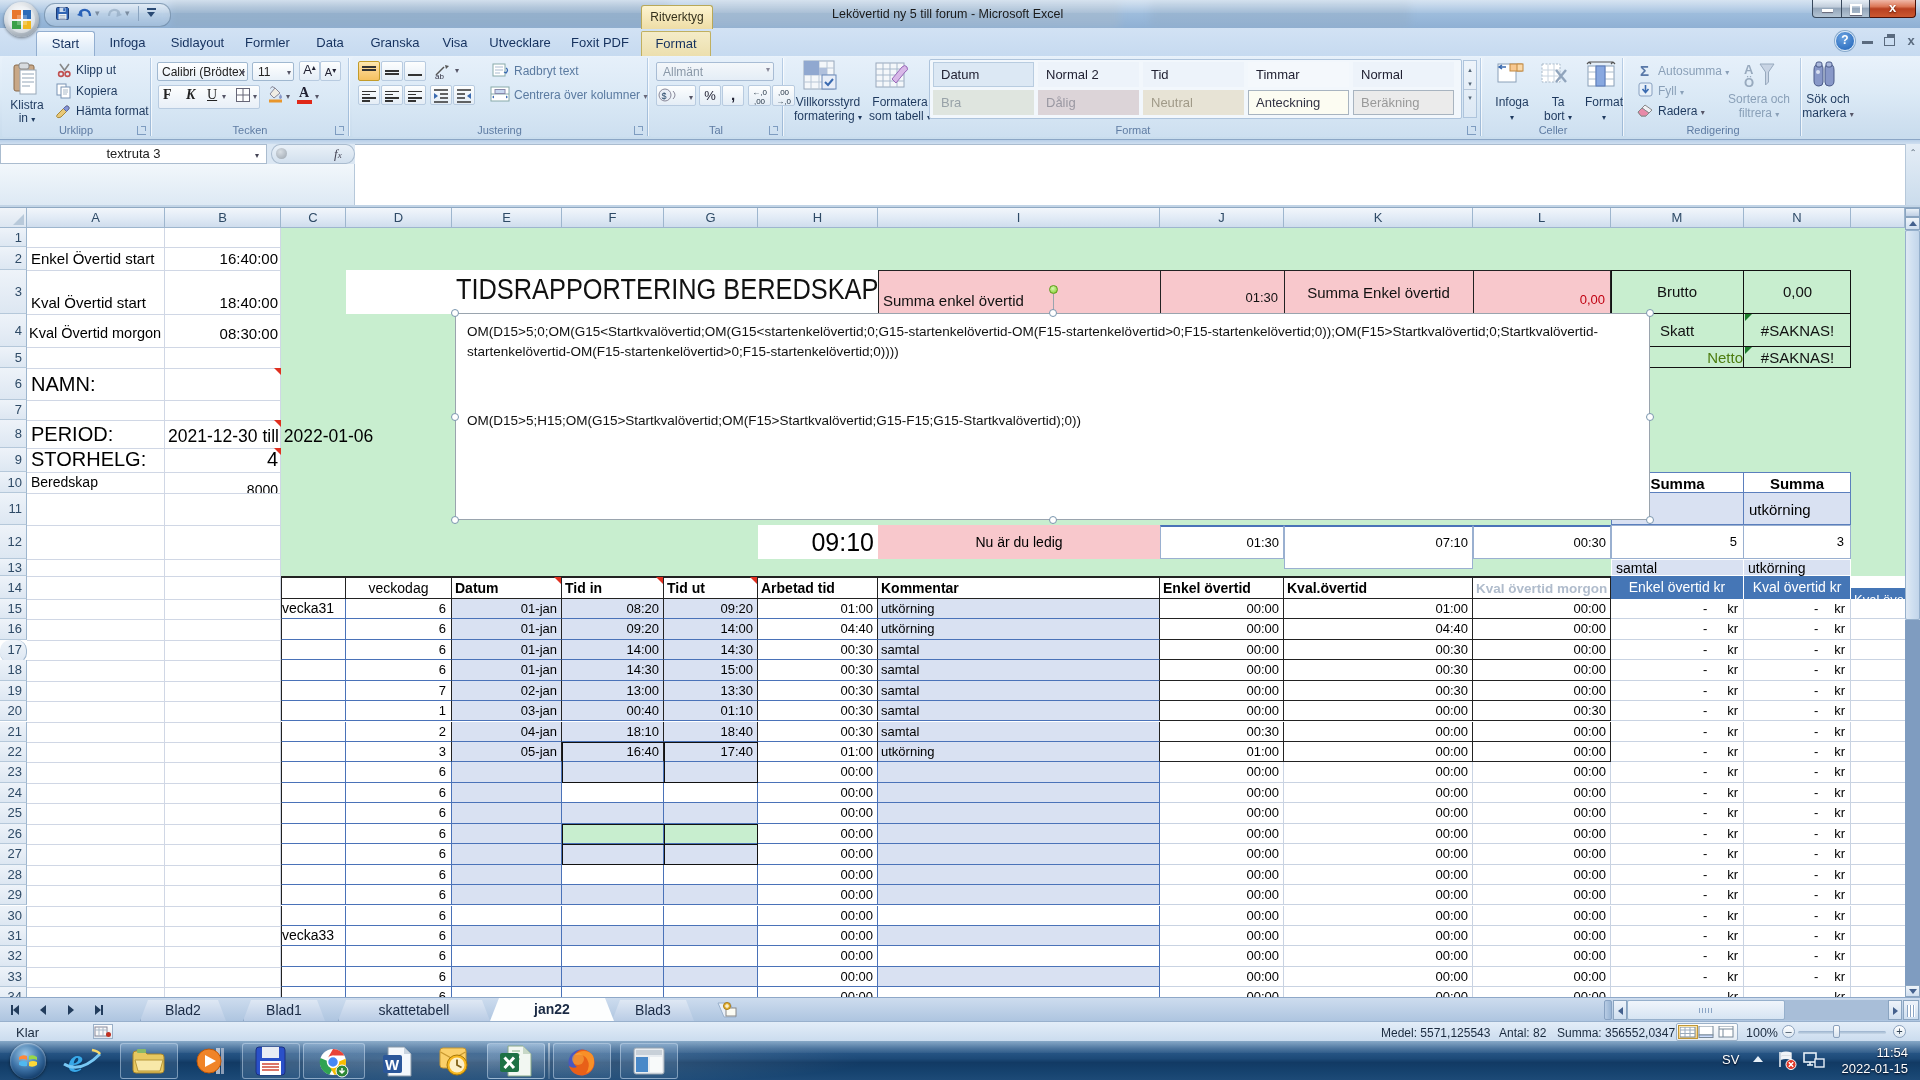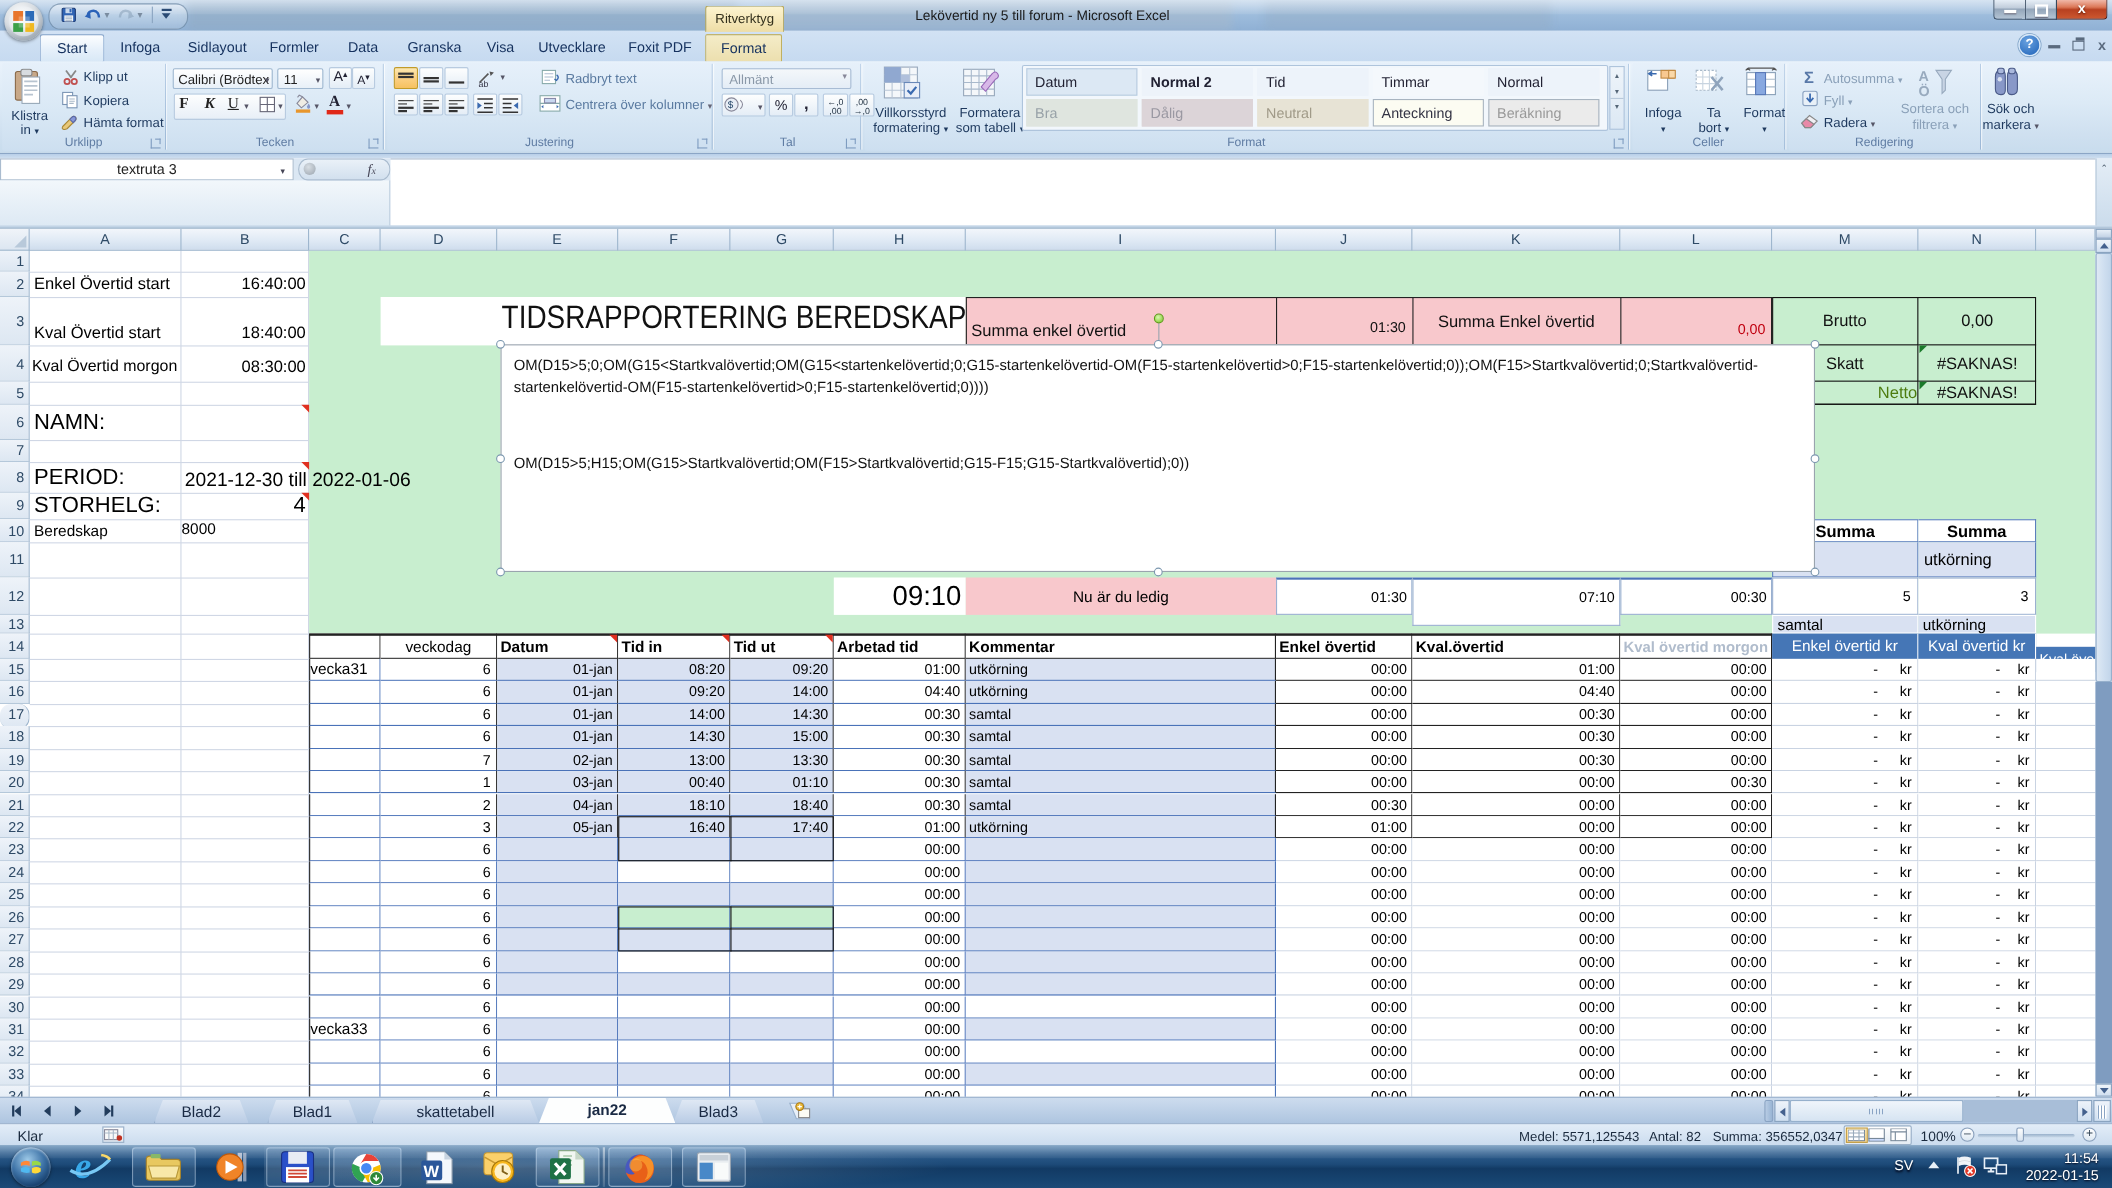--- a/index.html
+++ b/index.html
@@ -256,21 +256,21 @@
 <div class="ab" style="left:788px;top:95px;width:80px;text-align:center;font-size:12px;color:#1e395e;line-height:14px;">Villkorsstyrd<br>formatering <span style="font-size:8px;">▾</span></div>
 <svg class="ab" style="left:872px;top:59px;" width="40" height="34" viewBox="0 0 40 34">
  <rect x="4" y="4" width="28" height="24" fill="#f4f7fa" stroke="#98a8bc"></rect>
  <path d="M4 10 h28 M4 16 h28 M4 22 h28 M11 4 v24 M18 4 v24 M25 4 v24" stroke="#a8b9cc"></path>
  <path d="M20 20 L30 8 Q33 5 35 8 Q37 11 33 13 L24 24 Z" fill="#d8b8e8" stroke="#9868b8"></path>
 </svg>
 <div class="ab" style="left:860px;top:95px;width:80px;text-align:center;font-size:12px;color:#1e395e;line-height:14px;">Formatera<br>som tabell <span style="font-size:8px;">▾</span></div>
 
 <div class="ab" style="left:929px;top:59px;width:533px;height:60px;background:#f2f7fc;border:1px solid #aec4dc;border-radius:2px;box-sizing:border-box;"></div>
 <div class="ab" style="left:933px;top:62px;width:101px;height:25px;background:#dce8f4;border:1px solid #b8cce0;box-sizing:border-box;font-size:13px;color:#223;padding:4px 0 0 7px;">Datum</div>
-<div class="ab" style="left:1038px;top:62px;width:101px;height:25px;background:#edf3fa;border:1px solid #edf3fa;box-sizing:border-box;font-size:13px;color:#223;padding:4px 0 0 7px;font-weight:bold;">Normal 2</div>
+<div class="ab" style="left:1038px;top:62px;width:101px;height:25px;background:#edf3fa;border:1px solid #edf3fa;box-sizing:border-box;font-size:13px;color:#223;padding:4px 0 0 7px;">Normal 2</div>
 <div class="ab" style="left:1143px;top:62px;width:101px;height:25px;background:#edf3fa;border:1px solid #edf3fa;box-sizing:border-box;font-size:13px;color:#223;padding:4px 0 0 7px;">Tid</div>
 <div class="ab" style="left:1248px;top:62px;width:101px;height:25px;background:#f4f8fc;border:1px solid #f4f8fc;box-sizing:border-box;font-size:13px;color:#223;padding:4px 0 0 7px;">Timmar</div>
 <div class="ab" style="left:1353px;top:62px;width:101px;height:25px;background:#edf3fa;border:1px solid #edf3fa;box-sizing:border-box;font-size:13px;color:#223;padding:4px 0 0 7px;">Normal</div>
 <div class="ab" style="left:933px;top:90px;width:101px;height:25px;background:#dfe5df;border:1px solid #dfe5df;box-sizing:border-box;font-size:13px;color:#98a2a8;padding:4px 0 0 7px;">Bra</div>
 <div class="ab" style="left:1038px;top:90px;width:101px;height:25px;background:#dcd4d8;border:1px solid #dcd4d8;box-sizing:border-box;font-size:13px;color:#9a98a2;padding:4px 0 0 7px;">Dålig</div>
 <div class="ab" style="left:1143px;top:90px;width:101px;height:25px;background:#e7e3d5;border:1px solid #e7e3d5;box-sizing:border-box;font-size:13px;color:#a09a88;padding:4px 0 0 7px;">Neutral</div>
 <div class="ab" style="left:1248px;top:90px;width:101px;height:25px;background:#fcfcf2;border:1px solid #a8b4c0;box-sizing:border-box;font-size:13px;color:#334;padding:4px 0 0 7px;">Anteckning</div>
 <div class="ab" style="left:1353px;top:90px;width:101px;height:25px;background:#ebebeb;border:1px solid #a8b4c0;box-sizing:border-box;font-size:13px;color:#999;padding:4px 0 0 7px;">Beräkning</div>
 
 <div class="ab" style="left:1463px;top:60px;width:14px;height:58px;background:linear-gradient(#eef4fa,#dce8f4);border:1px solid #aec4dc;box-sizing:border-box;">
@@ -438,21 +438,21 @@
 <div class="cell" style="left:31px;top:62.0px;width:134px;height:44.0px;font-size:15px;padding-top:24px;">Kval Övertid start</div>
 <div class="cell" style="left:165px;top:62.0px;width:113px;height:44.0px;font-size:15px;padding-top:24px;text-align:right;">18:40:00</div>
 <div class="cell" style="left:29px;top:106.0px;width:136px;height:33.0px;font-size:14.5px;padding-top:11px;">Kval Övertid morgon</div>
 <div class="cell" style="left:165px;top:106.0px;width:113px;height:33.0px;font-size:15px;padding-top:11px;text-align:right;">08:30:00</div>
 <div class="cell" style="left:31px;top:160.0px;width:229px;height:32.0px;font-size:20px;padding-top:5px;">NAMN:</div>
 <div class="cell" style="left:31px;top:212.0px;width:229px;height:28.0px;font-size:20px;padding-top:3px;">PERIOD:</div>
 <div class="cell" style="left:168px;top:212.0px;width:292px;height:28.0px;font-size:17.5px;padding-top:6px;z-index:3;">2021-12-30 till 2022-01-06</div>
 <div class="cell" style="left:31px;top:240.0px;width:229px;height:24.0px;font-size:20px;padding-top:0px;">STORHELG:</div>
 <div class="cell" style="left:165px;top:240.0px;width:113px;height:24.0px;font-size:20px;padding-top:0px;text-align:right;">4</div>
 <div class="cell" style="left:31px;top:264.0px;width:134px;height:21.0px;font-size:14px;padding-top:2px;">Beredskap</div>
-<div class="cell" style="left:165px;top:264.0px;width:113px;height:21.0px;font-size:14px;padding-top:0;text-align:left;">8000</div>
+<div class="cell" style="left:165px;top:264.0px;width:113px;height:21.0px;font-size:14px;padding-top:10px;text-align:right;text-decoration:underline;">8000</div>
 <div class="ab" style="left:274px;top:160.0px;width:0;height:0;border-left:7px solid transparent;border-top:7px solid #e03020;"></div>
 <div class="ab" style="left:274px;top:212.0px;width:0;height:0;border-left:7px solid transparent;border-top:7px solid #e03020;"></div>
 <div class="ab" style="left:274px;top:240.0px;width:0;height:0;border-left:7px solid transparent;border-top:7px solid #e03020;"></div>
 <div class="ab" style="left:346px;top:62px;width:532px;height:44px;background:#fff;"></div>
 <div class="ab" style="left:456px;top:64px;width:700px;height:44px;font-size:29.5px;color:#111;transform:scaleX(.86);transform-origin:left center;">TIDSRAPPORTERING BEREDSKAP</div>
 <div class="ab" style="left:878px;top:62px;width:733px;height:44px;background:#f8c8cc;border:1px solid #222;box-sizing:border-box;"></div>
 <div class="ab" style="left:1160px;top:62px;width:1px;height:44px;background:#222;"></div>
 <div class="ab" style="left:1284px;top:62px;width:1px;height:44px;background:#222;"></div>
 <div class="ab" style="left:1473px;top:62px;width:1px;height:44px;background:#222;"></div>
 <div class="ab" style="left:883px;top:84px;font-size:15px;color:#111;">Summa enkel övertid</div>

